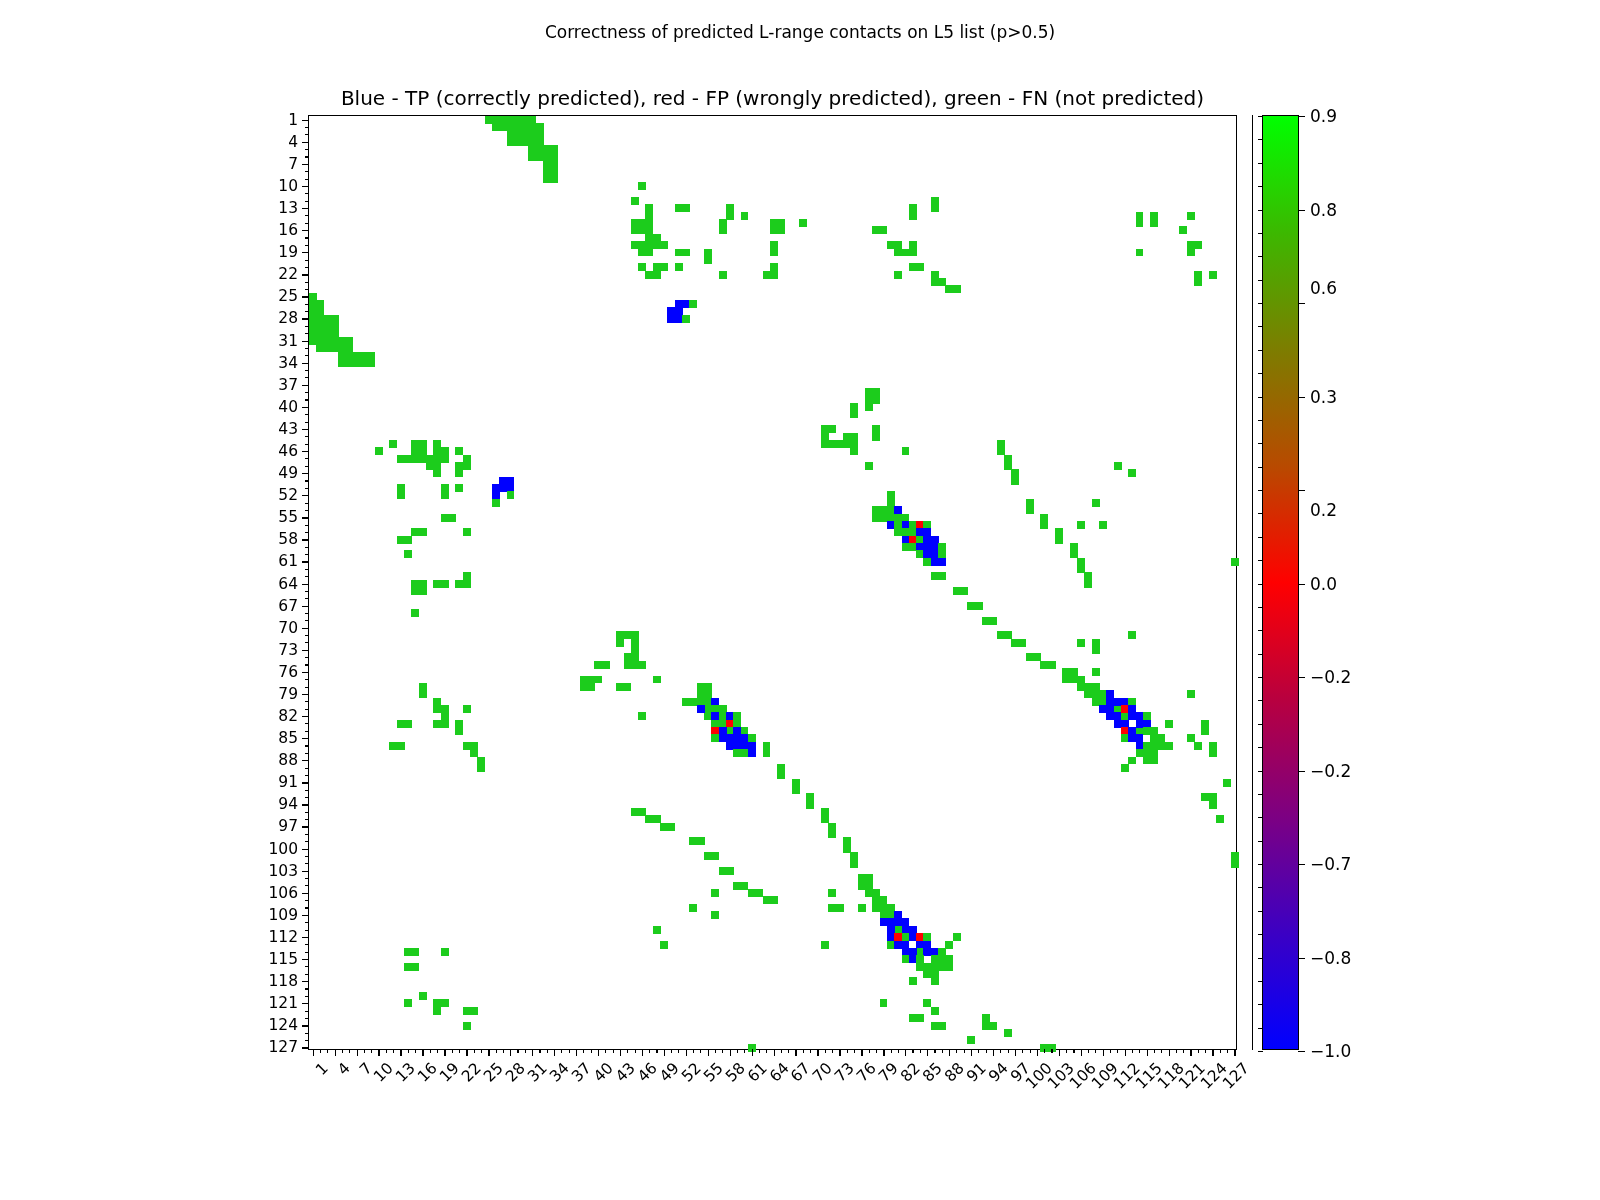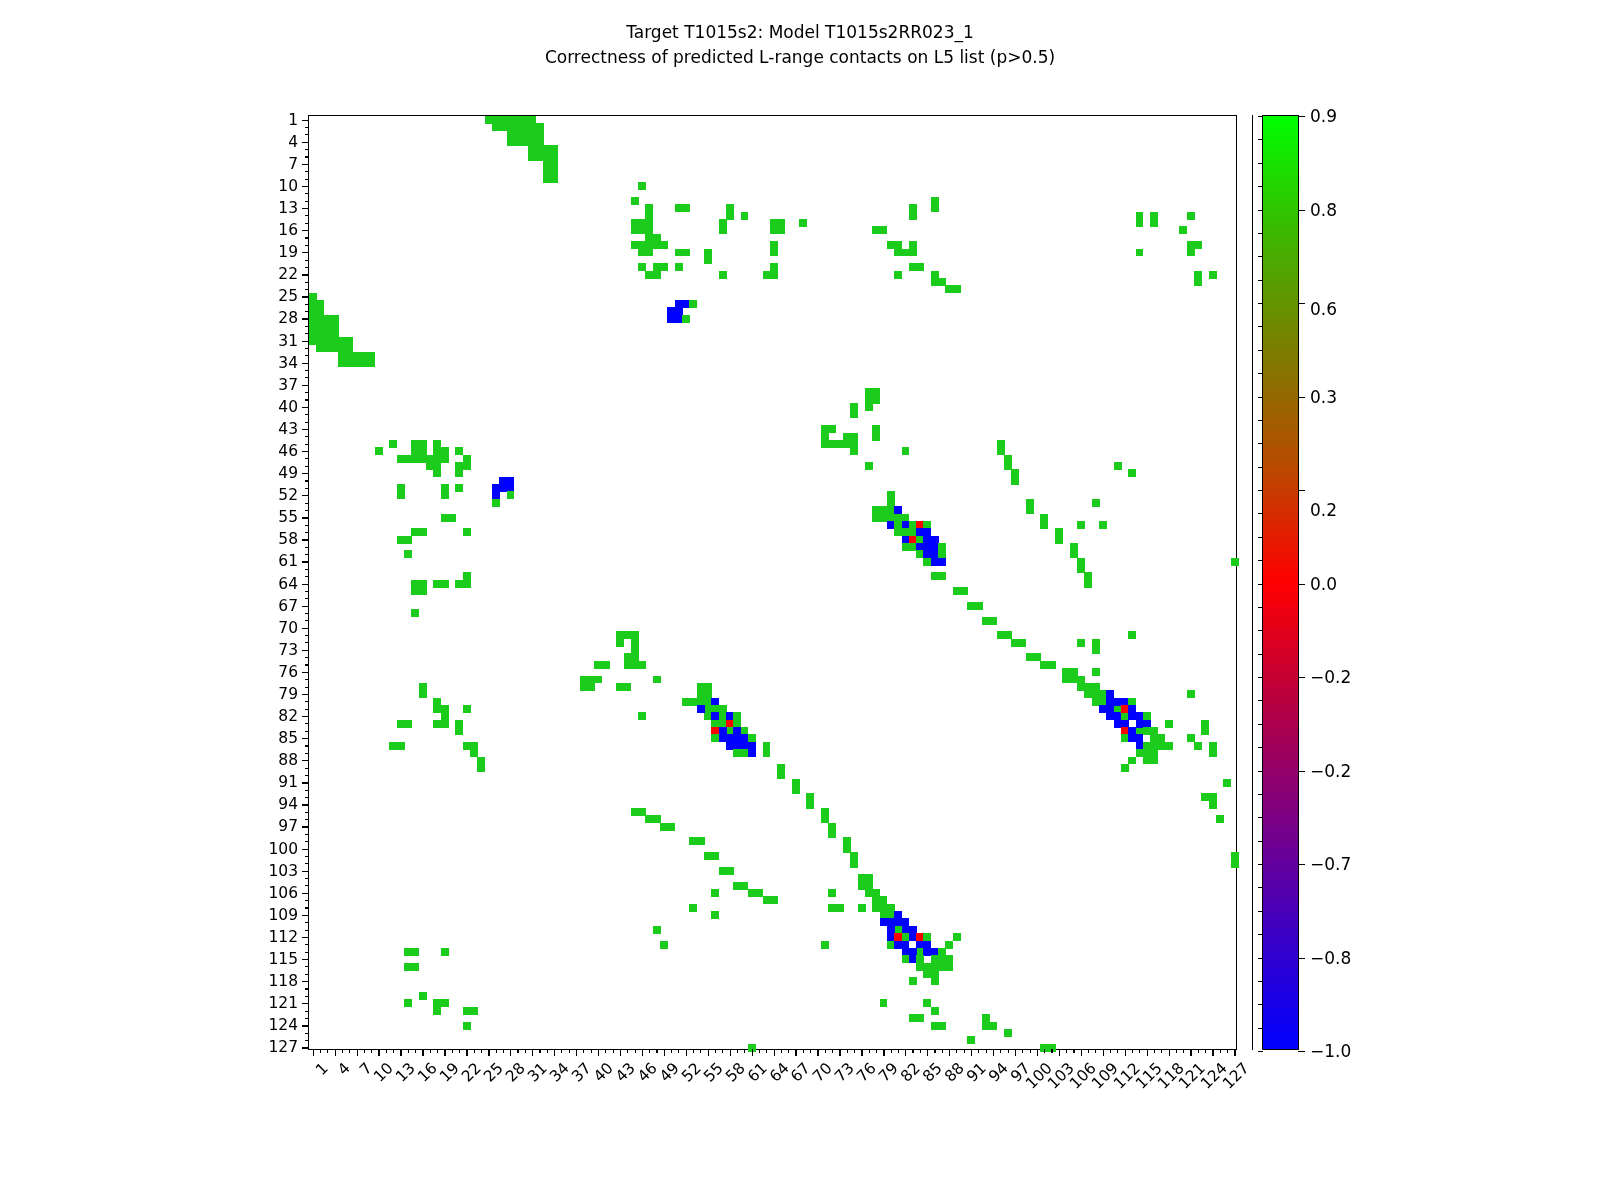--- a/index.html
+++ b/index.html
@@ -79,24 +79,24 @@
   .cbspine{
     position:absolute;left:1252px;top:115px;width:1.2px;height:935px;background:#000;
   }
 </style>
 </head>
 <body>
 
 <div class="figure">
 
   <div class="suptitle">
-    <span class="l">Target T1015s2: Model T1015s2RR023_1</span>
     <span class="l">Correctness of predicted L-range contacts on L5 list (p&gt;0.5)</span>
   </div>
 
+  <div class="axtitle">Blue - TP (correctly predicted), red - FP (wrongly predicted), green - FN (not predicted)</div>
 
   <div class="plot">
     <div class="cells" id="cells">
         <div class="cell" style="left: 190.189px; top: 0px; width: 7.91496px; height: 7.9622px; background: rgb(28, 204, 28);"></div>
         <div class="cell" style="left: 0px; top: 191.417px; width: 7.91496px; height: 7.9622px; background: rgb(28, 204, 28);"></div>
         <div class="cell" style="left: 197.504px; top: 0px; width: 7.91496px; height: 7.9622px; background: rgb(28, 204, 28);"></div>
         <div class="cell" style="left: 0px; top: 198.78px; width: 7.91496px; height: 7.9622px; background: rgb(28, 204, 28);"></div>
         <div class="cell" style="left: 204.819px; top: 0px; width: 7.91496px; height: 7.9622px; background: rgb(28, 204, 28);"></div>
         <div class="cell" style="left: 0px; top: 206.142px; width: 7.91496px; height: 7.9622px; background: rgb(28, 204, 28);"></div>
         <div class="cell" style="left: 212.134px; top: 0px; width: 7.91496px; height: 7.9622px; background: rgb(28, 204, 28);"></div>
@@ -1046,21 +1046,21 @@
       </div>
   </div>
 
   <div class="cbspine"></div>
   <div class="cbar" id="cbar">
       <div class="cbtick" style="top: 0px;"></div>
       <div class="cblabel" style="top: 0px;">0.9</div>
       <div class="cbtick" style="top: 93.5px;"></div>
       <div class="cblabel" style="top: 93.5px;">0.8</div>
       <div class="cbtick" style="top: 187px;"></div>
-      <div class="cblabel" style="top: 193px;">0.6</div>
+      <div class="cblabel" style="top: 172px;">0.6</div>
       <div class="cbtick" style="top: 280.5px;"></div>
       <div class="cblabel" style="top: 280.5px;">0.3</div>
       <div class="cbtick" style="top: 374px;"></div>
       <div class="cblabel" style="top: 374px; margin-top: 20px;">0.2</div>
       <div class="cbtick" style="top: 467.5px;"></div>
       <div class="cblabel" style="top: 467.5px;">0.0</div>
       <div class="cbtick" style="top: 561px;"></div>
       <div class="cblabel" style="top: 561px;">−0.2</div>
       <div class="cbtick" style="top: 654.5px;"></div>
       <div class="cblabel" style="top: 654.5px;">−0.2</div>

